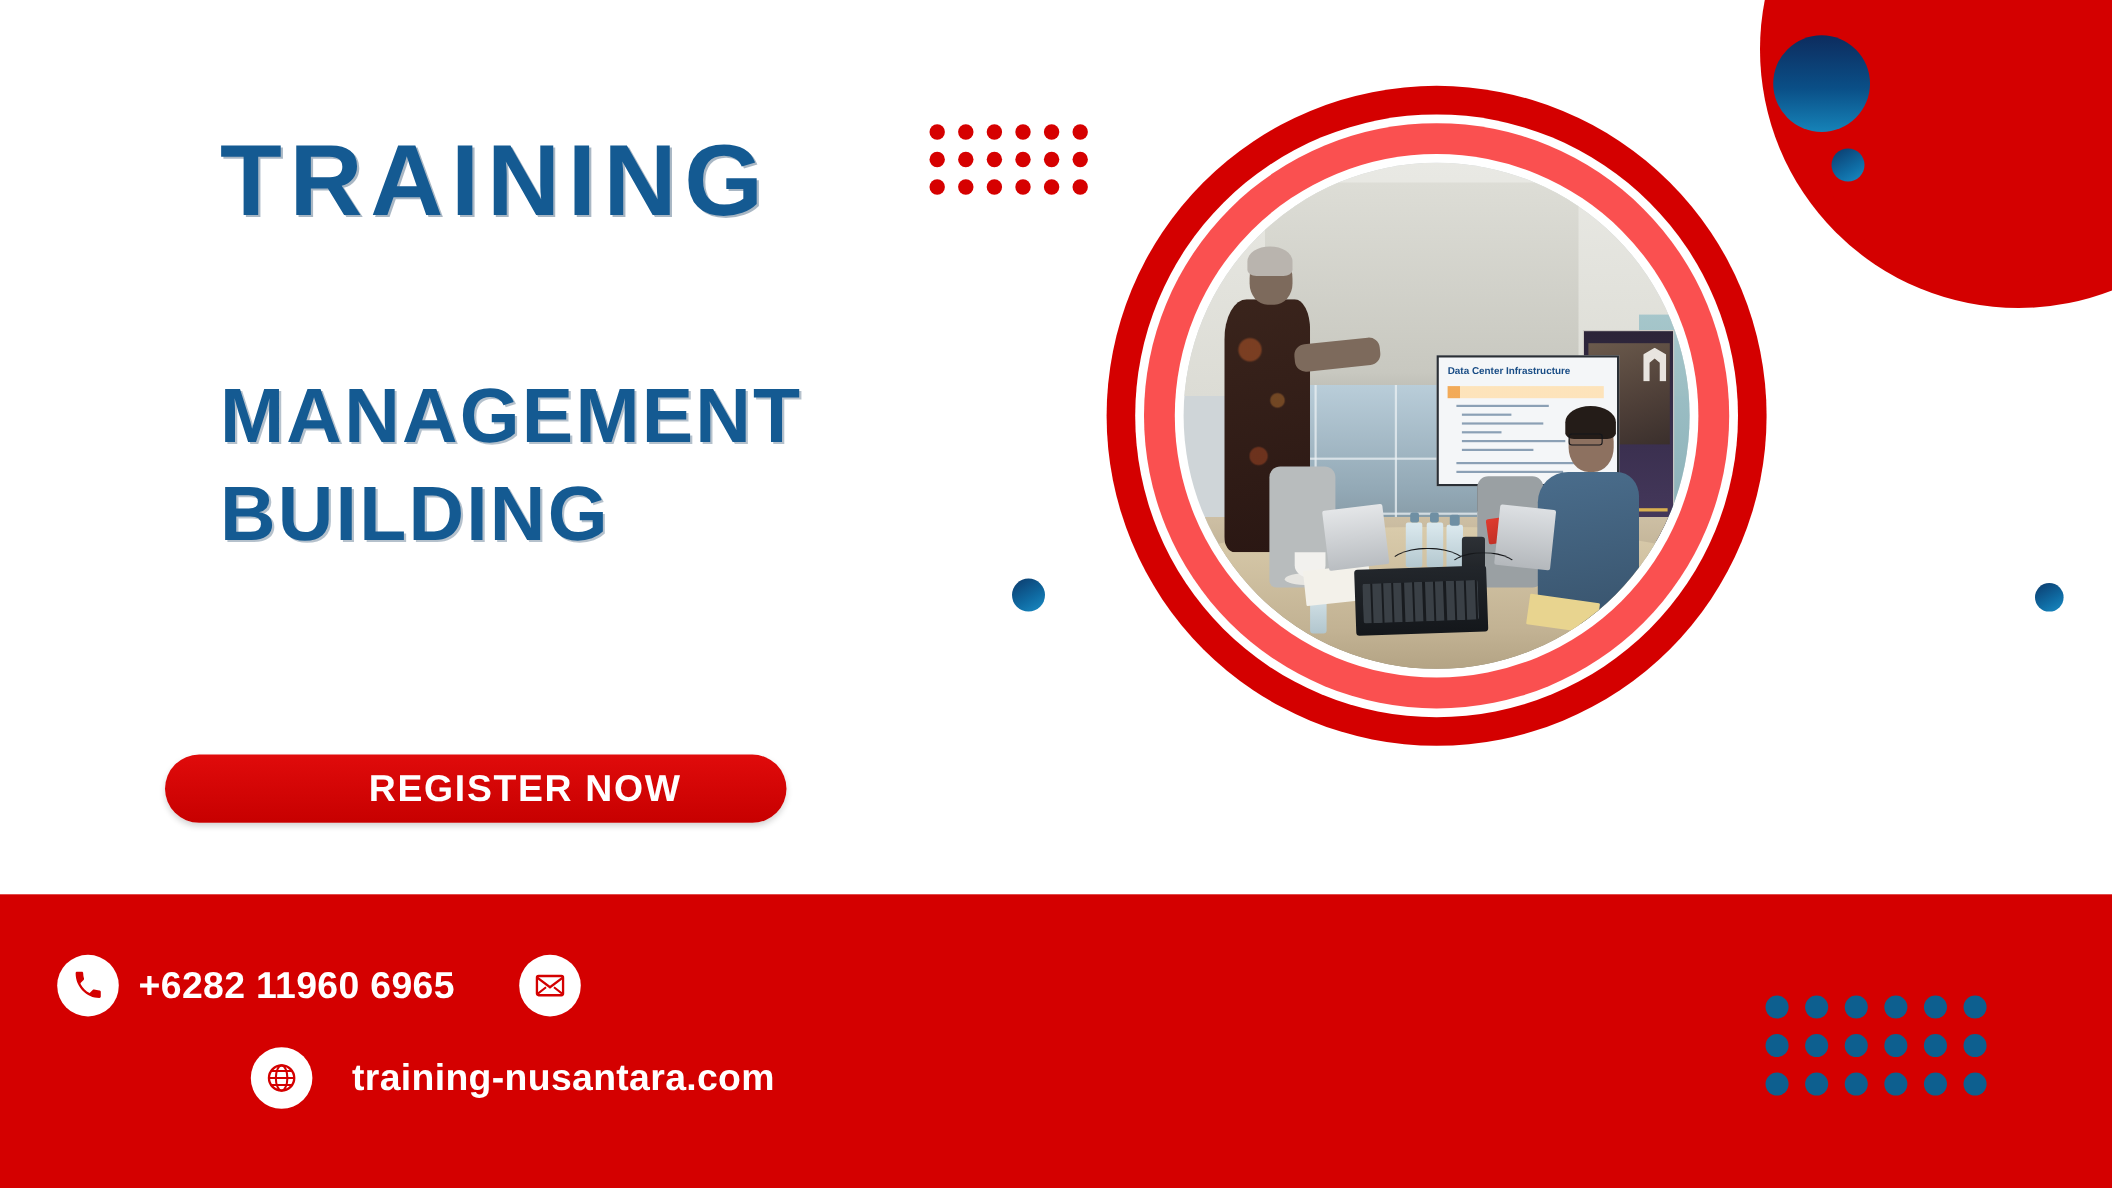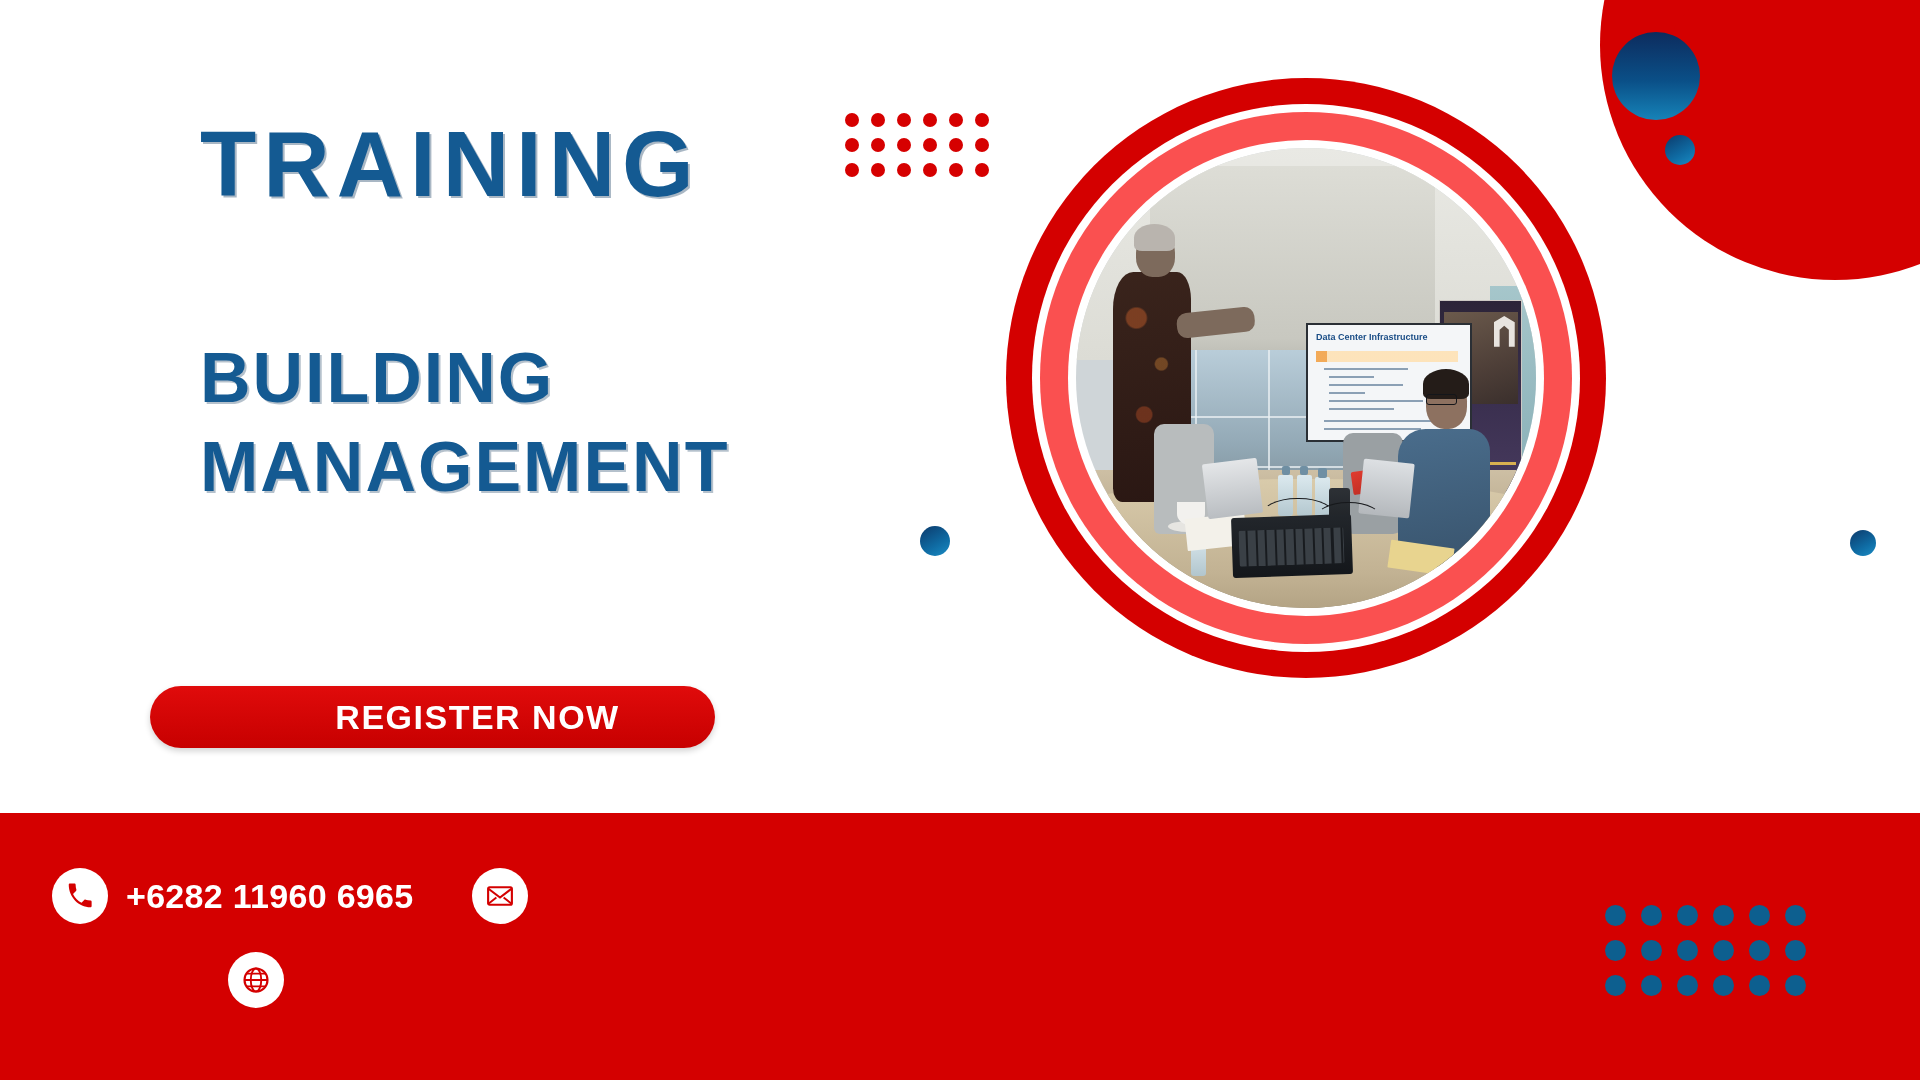--- a/index.html
+++ b/index.html
@@ -458,22 +458,22 @@
       <div class="dot"></div>
     <div class="dot"></div>
       <div class="dot"></div>
     <div class="dot"></div>
       <div class="dot"></div>
   </div>
 
   <div class="headline-block">
     <h1 class="title-main">TRAINING</h1>
     <div class="title-sub-wrap">
+      <div class="title-sub">MANAGEMENT</div>
       <div class="title-sub">BUILDING</div>
-      <div class="title-sub">MANAGEMENT</div>
     </div>
   </div>
 
   <button class="cta-button">REGISTER NOW</button>
 
   <div class="photo-medallion">
     <div class="ring-white-1"></div>
     <div class="ring-salmon"></div>
     <div class="ring-white-2"></div>
 
@@ -603,15 +603,16 @@
   </div>
 
   <div class="contact-row row-2">
     <div class="icon-circle">
       <svg width="30" height="30" viewBox="0 0 24 24" aria-hidden="true">
         <circle cx="12" cy="12" r="9.2" fill="none" stroke="#d40000" stroke-width="1.7"></circle>
         <ellipse cx="12" cy="12" rx="4.2" ry="9.2" fill="none" stroke="#d40000" stroke-width="1.5"></ellipse>
         <path d="M2.8 12h18.4M4.3 6.9h15.4M4.3 17.1h15.4" fill="none" stroke="#d40000" stroke-width="1.5"></path>
       </svg>
     </div>
+    <div class="contact-text gap-web">training-nusantara.com</div>
   </div>
 
 </div>
 
 </body></html>

